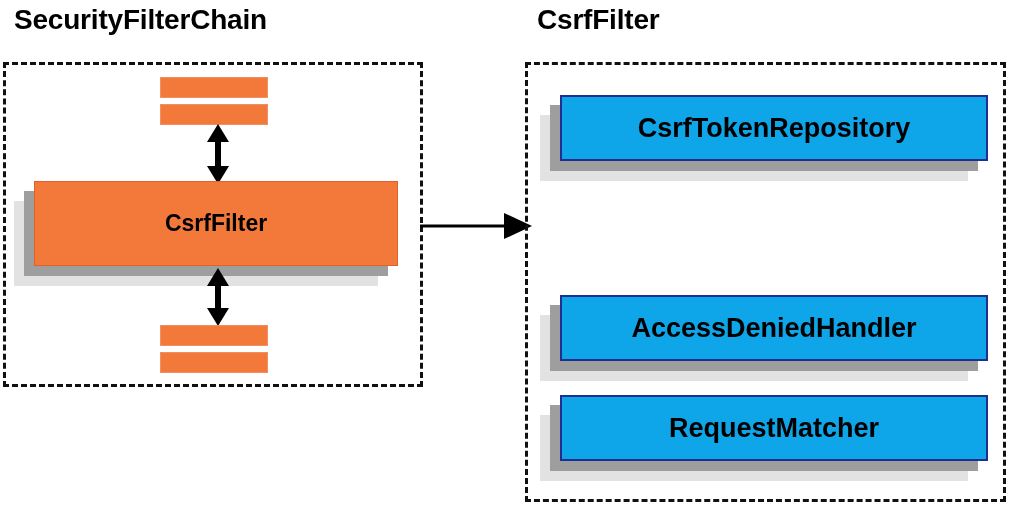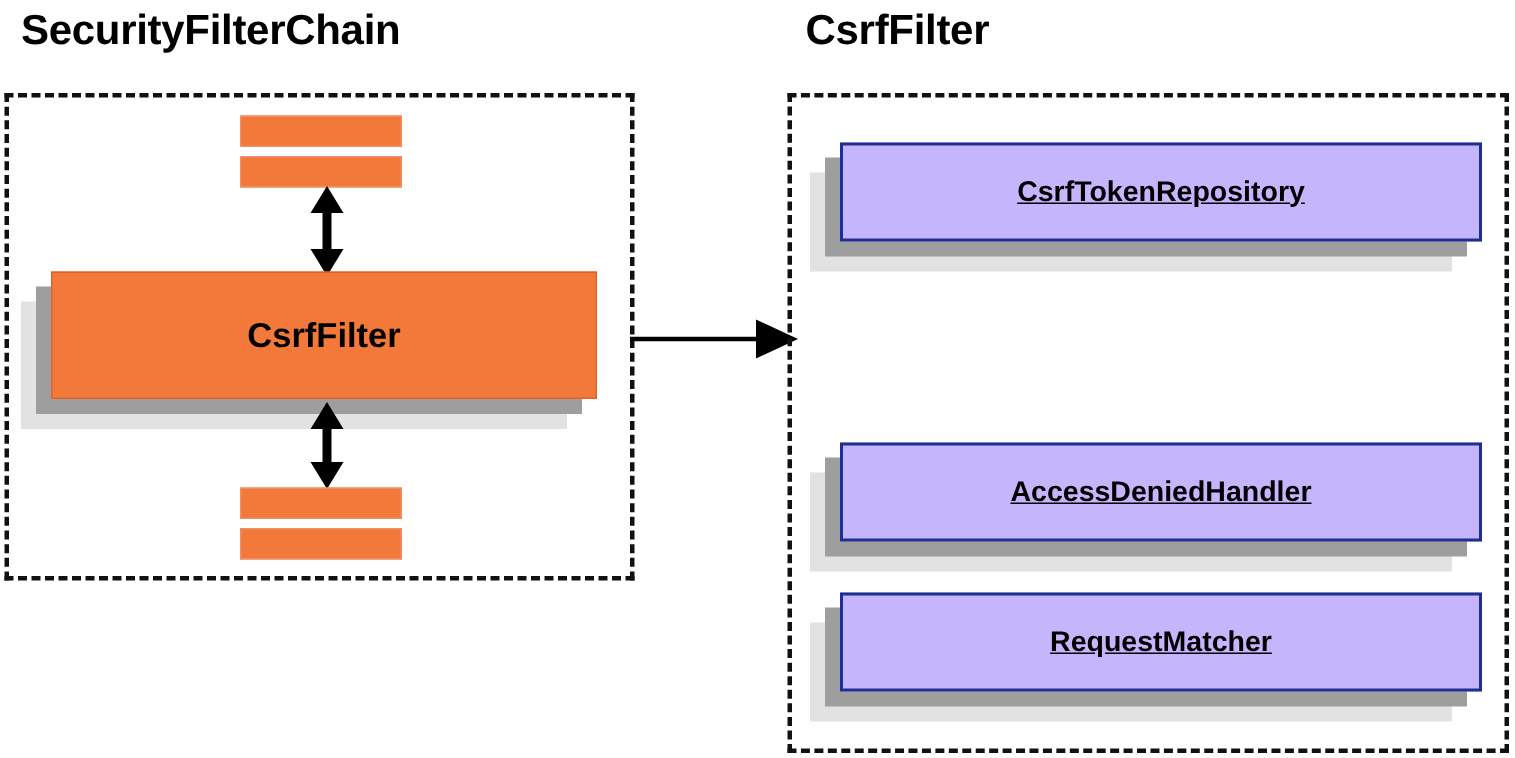--- a/index.html
+++ b/index.html
@@ -74,24 +74,23 @@
     align-items: center;
     justify-content: center;
     font-weight: bold;
     color: #000000;
     line-height: 1;
     white-space: nowrap;
   }
 
   
   .card-blue .face {
-    background: #c4b5fd;
+    background: #0ea5e9;
     border: 2px solid #1f2f8f;
-    font-size: 19px;
-    text-decoration: underline;
+    font-size: 27px;
   }
 
   
   .card-orange .face {
     background: #f3793a;
     border: 1px solid #e0622a;
     font-size: 23px;
   }
 
   

